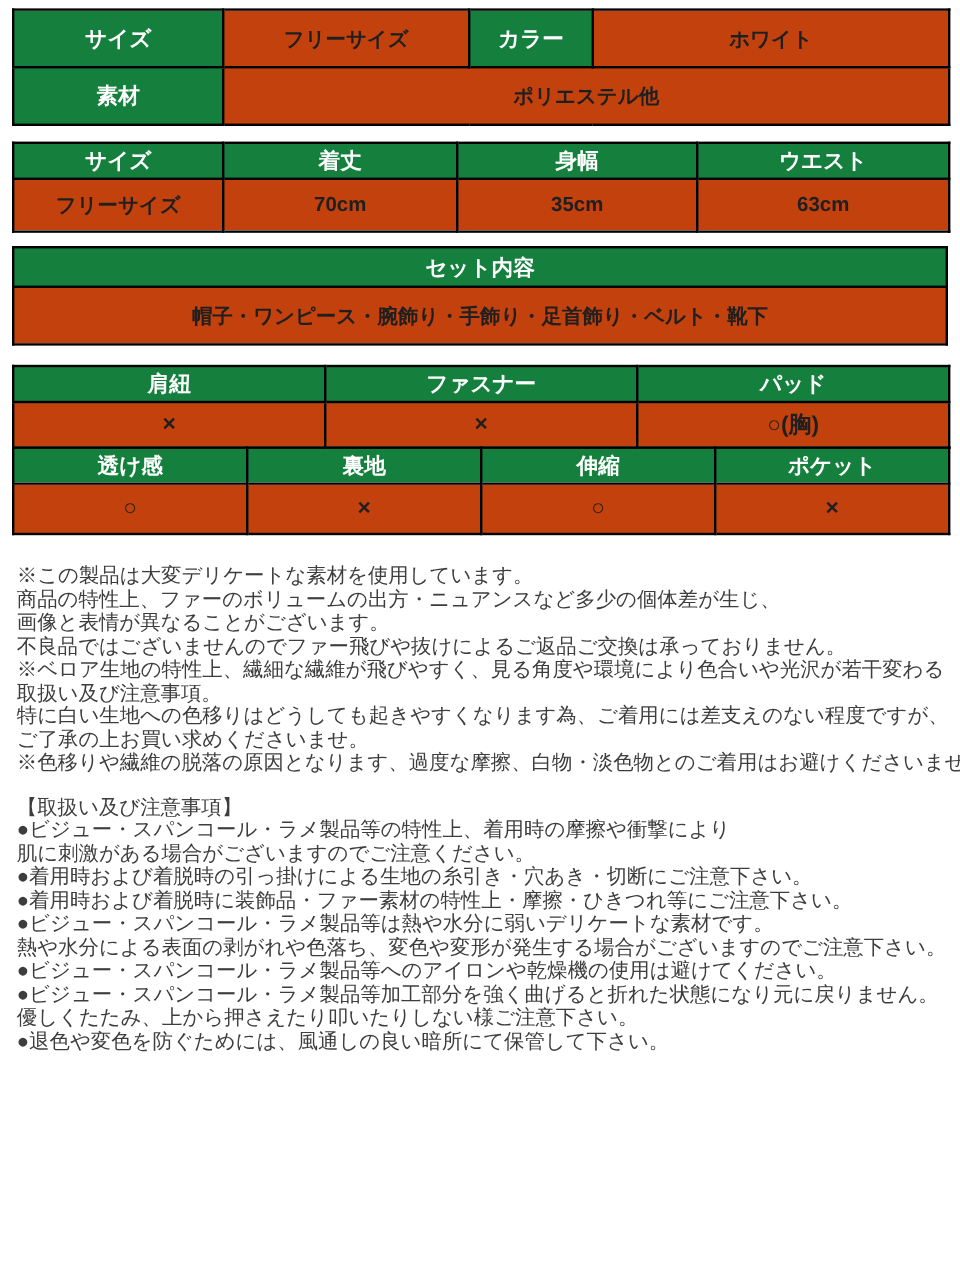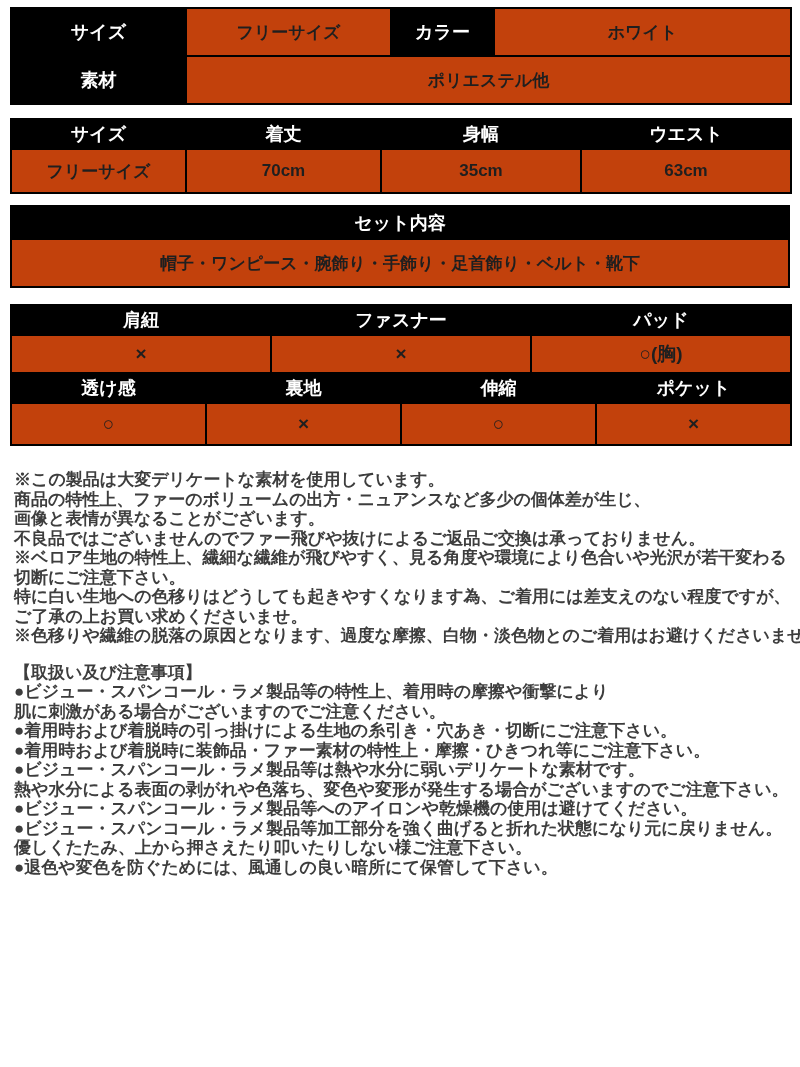--- a/index.html
+++ b/index.html
@@ -26,21 +26,21 @@
   table.spec th,
   table.spec td {
     border: 2px solid #000000;
     text-align: center;
     vertical-align: middle;
     padding: 0;
     overflow: hidden;
     white-space: nowrap;
   }
   table.spec th {
-    background: #000000;
+    background: #15803d;
     color: #ffffff;
     font-weight: bold;
     font-size: 18px;
   }
   table.spec td {
     background: #c2410c;
     color: #1f1f1f;
     font-size: 17px;
     font-weight: bold;
   }
@@ -62,21 +62,20 @@
   #table-feat-b tr.hd { height: 30px; }
   #table-feat-b tr.val { height: 42px; }
   #table-feat-a td, #table-feat-b td { font-size: 19px; }
   #table-measure { margin-top: 13px; }
 
   .notes {
     margin: 24px 0 0 4px;
     font-size: 17px;
     line-height: 19.5px;
     color: #3d3d3d;
-    font-weight: bold;
   }
   .notes div {
     white-space: nowrap;
   }
   .notes-2 {
     margin-top: 17px;
   }
 </style>
 </head>
 <body>
@@ -180,21 +179,21 @@
     </tr>
   </tbody>
     </table>
 
   <div class="notes notes-1">
     <div>※この製品は大変デリケートな素材を使用しています。</div>
     <div>商品の特性上、ファーのボリュームの出方・ニュアンスなど多少の個体差が生じ、</div>
     <div>画像と表情が異なることがございます。</div>
     <div>不良品ではございませんのでファー飛びや抜けによるご返品ご交換は承っておりません。</div>
     <div>※ベロア生地の特性上、繊細な繊維が飛びやすく、見る角度や環境により色合いや光沢が若干変わる</div>
-    <div>切断にご注意下さい。</div>
+    <div>取扱い及び注意事項。</div>
     <div>特に白い生地への色移りはどうしても起きやすくなります為、ご着用には差支えのない程度ですが、</div>
     <div>ご了承の上お買い求めくださいませ。</div>
     <div>※色移りや繊維の脱落の原因となります、過度な摩擦、白物・淡色物とのご着用はお避けくださいませ。</div>
   </div>
 
   <div class="notes notes-2">
     <div>【取扱い及び注意事項】</div>
     <div>●ビジュー・スパンコール・ラメ製品等の特性上、着用時の摩擦や衝撃により</div>
     <div>肌に刺激がある場合がございますのでご注意ください。</div>
     <div>●着用時および着脱時の引っ掛けによる生地の糸引き・穴あき・切断にご注意下さい。</div>

